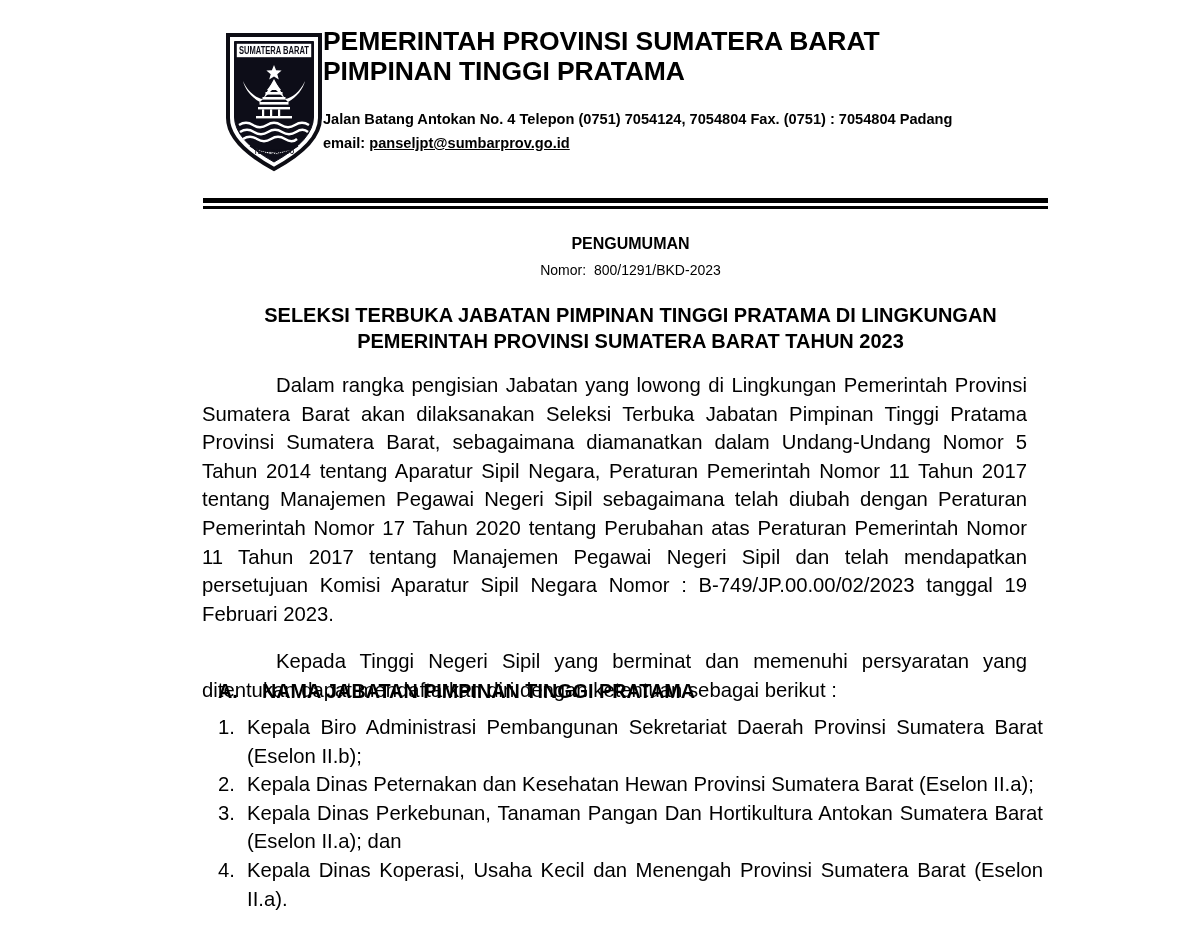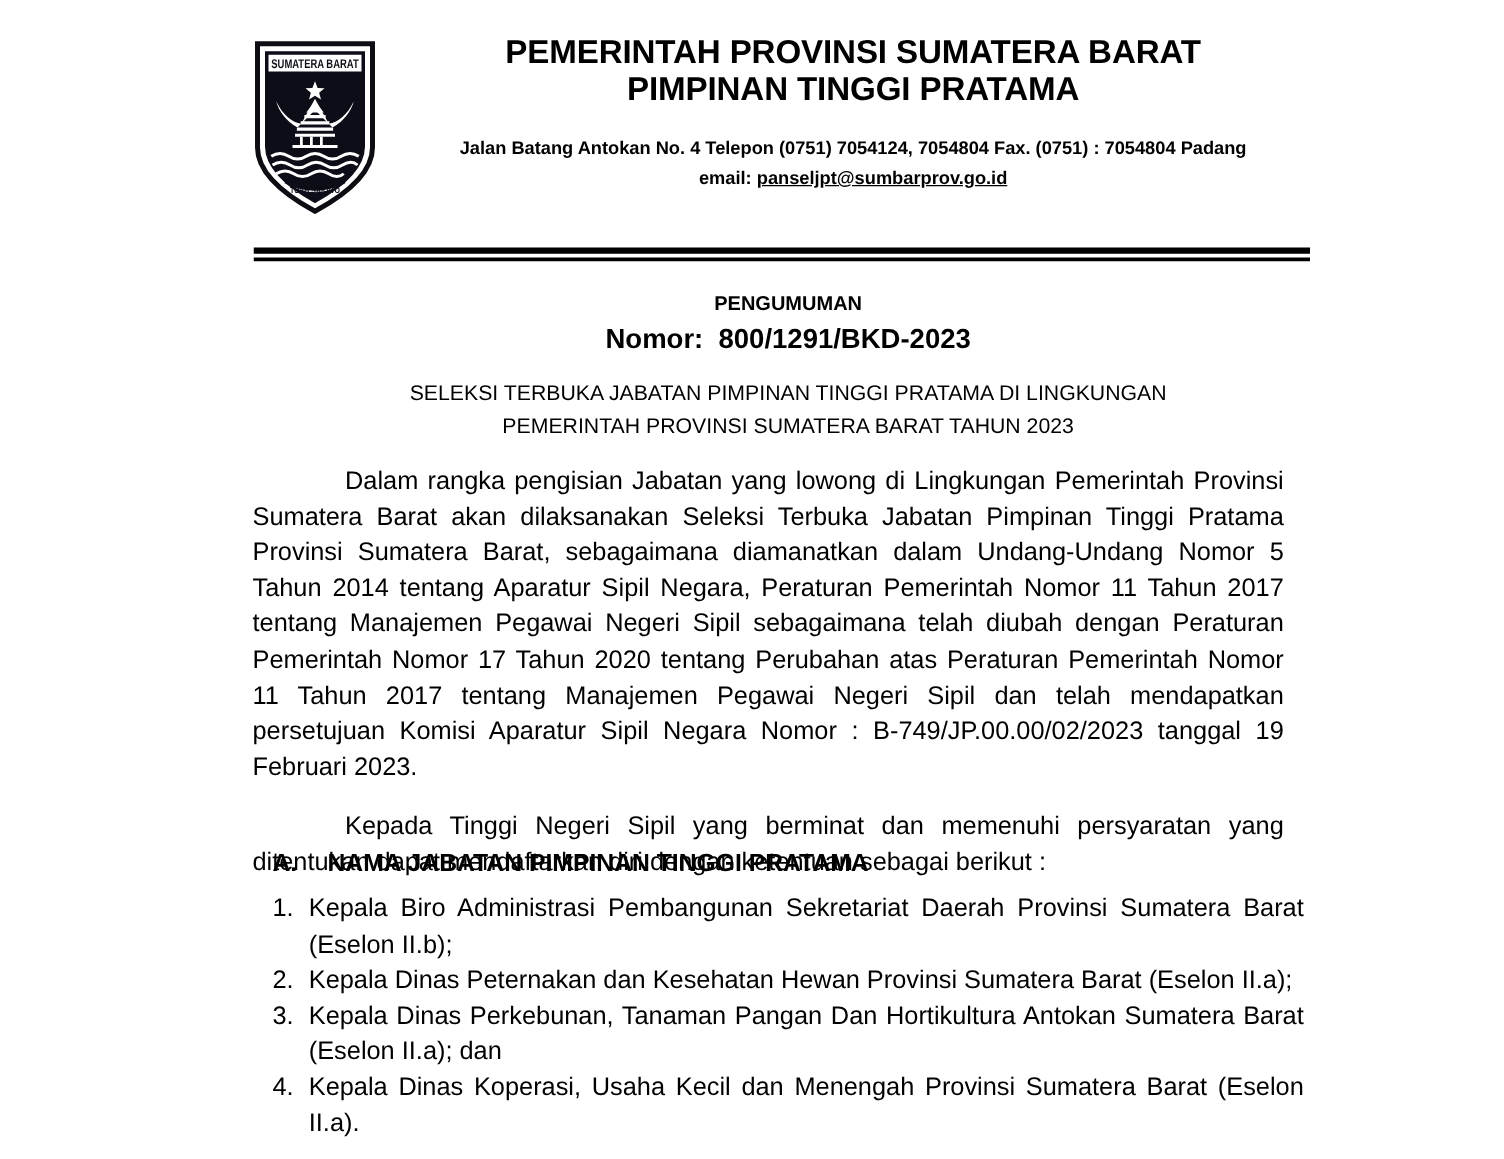--- a/index.html
+++ b/index.html
@@ -30,33 +30,33 @@
     top: 26px;
     width: 845px;
     display: flex;
     align-items: flex-start;
   }
 
   .emblem-wrap {
     width: 120px;
     flex: 0 0 120px;
     display: flex;
-    justify-content: flex-start;
+    justify-content: flex-end;
     padding-top: 6px;
   }
 
   .emblem {
     width: 98px;
     height: 140px;
     display: block;
   }
 
   .letterhead-text {
     flex: 1 1 auto;
-    text-align: center;
+    text-align: left;
     padding-right: 6px;
   }
 
   .org-line {
     font-weight: bold;
     font-size: 26.5px;
     line-height: 30px;
     letter-spacing: -0.1px;
     white-space: nowrap;
   }
@@ -97,29 +97,29 @@
     top: 230px;
     width: 825px;
     text-align: center;
   }
   .t-pengumuman {
     font-size: 16px;
     font-weight: bold;
     line-height: 27px;
   }
   .t-nomor {
-    font-size: 22px;
-    font-weight: bold;
+    font-size: 14px;
+    font-weight: normal;
     line-height: 27px;
     white-space: pre;
   }
   .t-subject {
     margin-top: 18px;
-    font-size: 17px;
-    font-weight: normal;
+    font-size: 20px;
+    font-weight: bold;
     line-height: 26px;
   }
   .t-subject div { white-space: nowrap; }
 
   
   .body-block {
     position: absolute;
     left: 202px;
     top: 371px;
     width: 825px;

